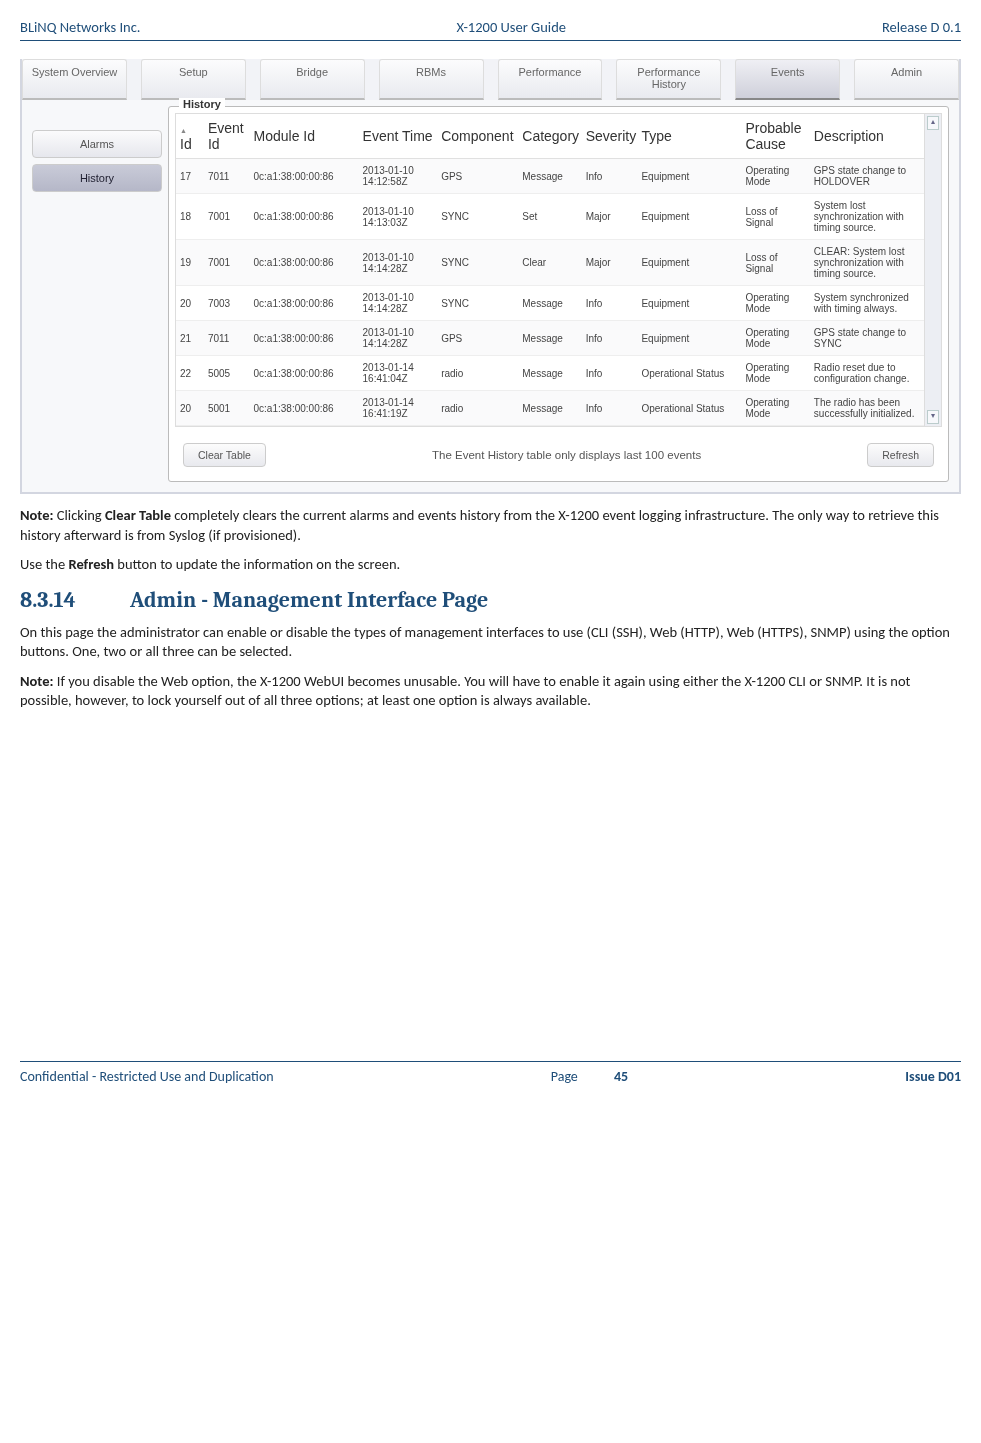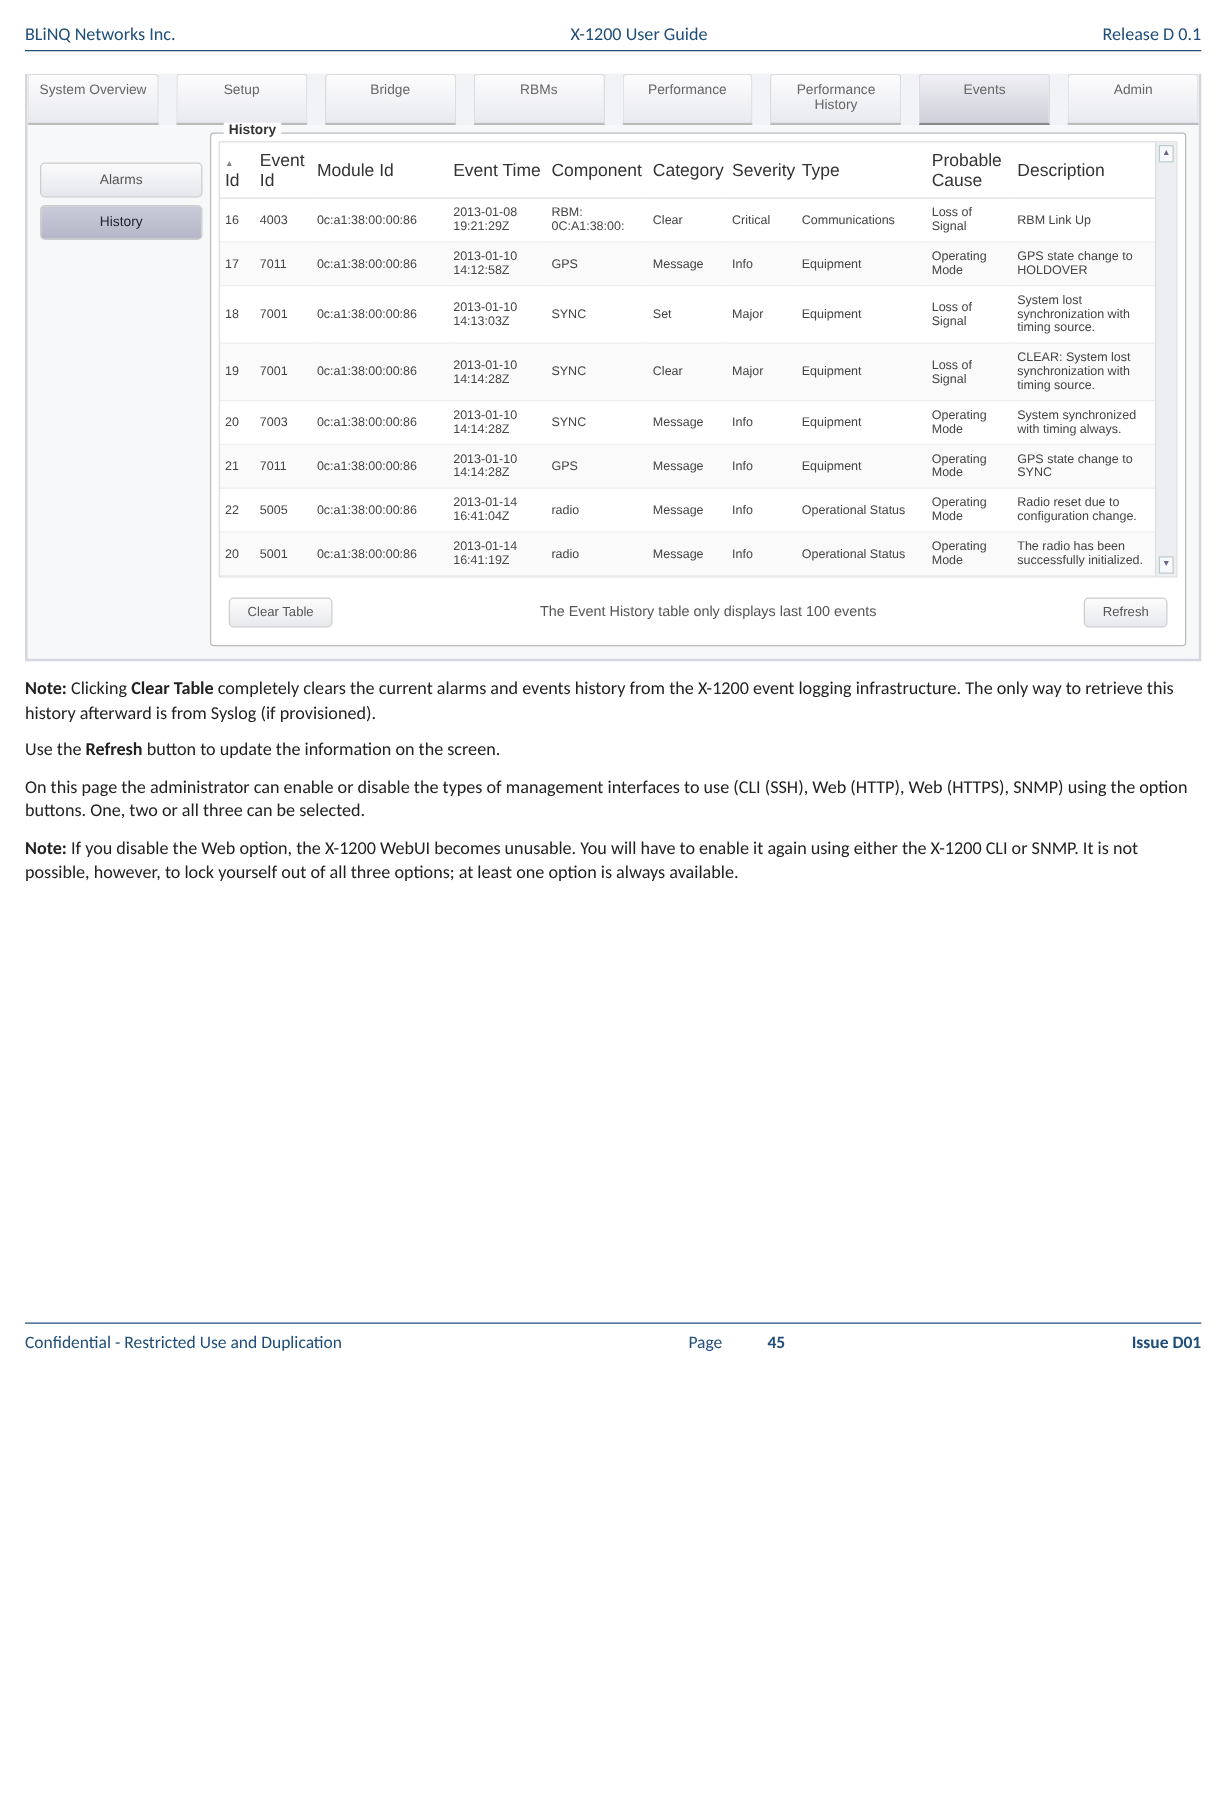--- a/index.html
+++ b/index.html
@@ -246,32 +246,20 @@
                       <th>Event Time</th>
                       <th>Component</th>
                       <th>Category</th>
                       <th>Severity</th>
                       <th>Type</th>
                       <th>Probable Cause</th>
                       <th>Description</th>
                     </tr>
                   </thead>
                 <tbody id="tbody">
-                    <tr>
-                      <td>16</td>
-                      <td>4003</td>
-                      <td>0c:a1:38:00:00:86</td>
-                      <td>2013-01-08 19:21:29Z</td>
-                      <td>RBM: 0C:A1:38:00:</td>
-                      <td>Clear</td>
-                      <td>Critical</td>
-                      <td>Communications</td>
-                      <td>Loss of Signal</td>
-                      <td>RBM Link Up</td>
-                    </tr>
                     <tr class="alt">
                       <td>17</td>
                       <td>7011</td>
                       <td>0c:a1:38:00:00:86</td>
                       <td>2013-01-10 14:12:58Z</td>
                       <td>GPS</td>
                       <td>Message</td>
                       <td>Info</td>
                       <td>Equipment</td>
                       <td>Operating Mode</td>
@@ -367,20 +355,23 @@
     </div>
   </div>
 
   <p class="body-text">
     <b>Note:</b><span> Clicking </span><b>Clear Table</b><span> completely clears the current alarms and events history from the X-1200 event logging infrastructure. The only way to retrieve this history afterward is from Syslog (if provisioned).</span>
   </p>
   <p class="body-text">
     <span>Use the </span><b>Refresh</b><span> button to update the information on the screen.</span>
   </p>
 
+  <h2 class="section">
+    <span class="num">8.3.14</span><span>Admin - Management Interface Page</span>
+  </h2>
 
   <p class="body-text">On this page the administrator can enable or disable the types of management interfaces to use (CLI (SSH), Web (HTTP), Web (HTTPS), SNMP) using the option buttons. One, two or all three can be selected.</p>
 
   <p class="body-text">
     <b>Note:</b><span> If you disable the Web option, the X-1200 WebUI becomes unusable. You will have to enable it again using either the X-1200 CLI or SNMP. It is not possible, however, to lock yourself out of all three options; at least one option is always available.</span>
   </p>
 
   <div class="doc-footer">
     <span>Confidential - Restricted Use and Duplication</span>
     <span class="pg"><span>Page </span><b>45</b></span>

